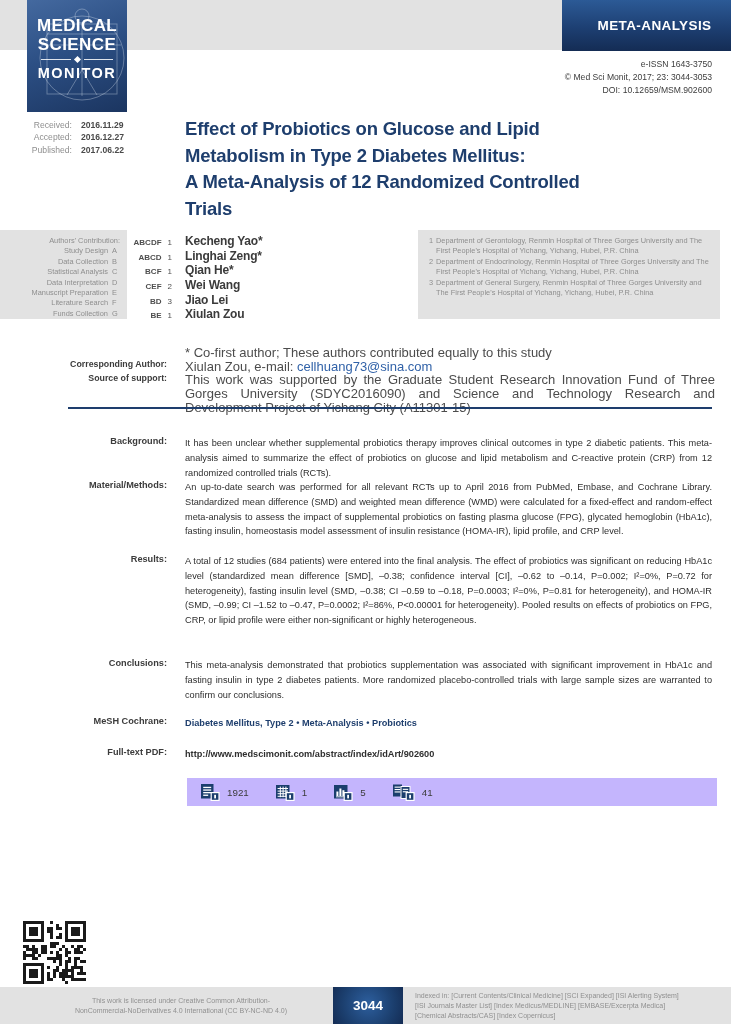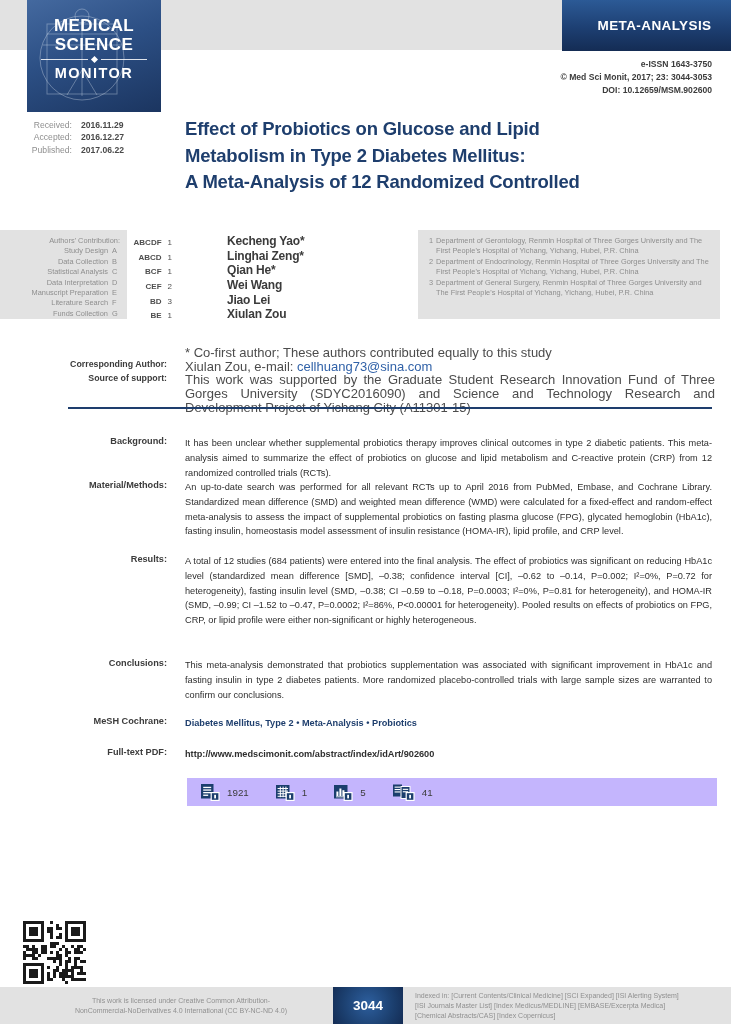--- a/index.html
+++ b/index.html
@@ -5,55 +5,55 @@
   html,body{margin:0;padding:0;}
   body{
     width:731px;height:1024px;position:relative;overflow:hidden;
     background:#ffffff;font-family:"Liberation Sans",sans-serif;
     -webkit-font-smoothing:antialiased;
   }
   .abs{position:absolute;}
   
   .top-band{left:0;top:0;width:731px;height:50px;background:#e2e2e2;}
   
-  .logo{left:27px;top:0;width:134px;height:112px;
+  .logo{left:27px;top:0;width:100px;height:112px;
     background:linear-gradient(160deg,#44699f 0%,#2c4f84 45%,#1b3560 100%);
     color:#fff;text-align:center;overflow:hidden;}
   .logo svg{position:absolute;left:0;top:0;}
   .logo-text{position:relative;padding-top:16px;line-height:19px;}
   .logo-l1,.logo-l2{font-weight:bold;font-size:17px;letter-spacing:.4px;}
   .logo-div{display:flex;align-items:center;justify-content:center;margin:3px 14px 2px 14px;}
   .logo-div .bar{flex:1;height:1px;background:rgba(255,255,255,.85);}
   .logo-div .dia{width:5px;height:5px;background:#fff;transform:rotate(45deg);margin:0 4px;}
   .logo-l3{font-size:14.5px;letter-spacing:1.5px;font-weight:700;}
   
   .meta-badge{left:562px;top:0;width:185px;height:51px;
     background:linear-gradient(180deg,#2c5a96 0%,#1d3f72 55%,#142c54 100%);
     color:#fff;font-weight:bold;font-size:13.5px;letter-spacing:.4px;
     display:flex;align-items:center;justify-content:center;}
   
-  .cite-block{right:19px;top:58px;text-align:right;font-size:8.6px;font-weight:bold;
+  .cite-block{right:19px;top:58px;text-align:right;font-size:8.6px;font-weight:normal;
     color:#3c3c3c;line-height:13px;}
   
   .dates{left:0;top:119px;width:130px;font-size:8.6px;line-height:12.4px;}
   .dates .row{display:flex;}
   .dates .dl{width:72px;text-align:right;color:#8f8f8f;}
   .dates .dv{margin-left:9px;color:#4a4a4a;font-weight:600;}
   
   .title{left:185px;top:116px;width:420px;color:#1e3e6d;font-weight:bold;
     font-size:18.5px;line-height:26.5px;letter-spacing:-.2px;}
   
   .contrib{left:0;top:230px;width:127px;height:89px;background:#e2e2e2;
     font-size:7.4px;color:#8e8e8e;line-height:10.4px;padding-top:6px;box-sizing:border-box;}
   .contrib .crow{display:flex;justify-content:flex-end;padding-right:7px;}
   .contrib .chead{text-align:right;padding-right:7px;}
   .contrib .ccode{width:8px;text-align:left;margin-left:4px;}
   
   .authors{left:0;top:234px;}
-  .authors .arow{display:flex;align-items:baseline;height:14.7px;gap:42px;}
+  .authors .arow{display:flex;align-items:baseline;height:14.7px;}
   .acodes{width:172px;display:flex;justify-content:flex-end;font-size:8px;color:#4e4e4e;}
   .acodes .cd{font-weight:bold;}
   .acodes .af{margin-left:6px;}
   .aname{margin-left:13px;font-size:12px;font-weight:bold;color:#3b3b3b;letter-spacing:-.2px;}
   
   .affil{left:418px;top:230px;width:302px;height:89px;background:#e2e2e2;
     font-size:7.4px;color:#8e8e8e;line-height:10.4px;padding:6px 10px 0 8px;box-sizing:border-box;}
   .affil .frow{display:flex;}
   .affil .fnum{width:7px;text-align:right;margin-right:3px;flex:none;}
   
@@ -136,20 +136,21 @@
   <div class="row">
       <span class="dl">Published:</span>
       <span class="dv">2017.06.22</span>
     </div>
 </div>
 
 <div class="abs title">
   <div>Effect of Probiotics on Glucose and Lipid</div>
   <div>Metabolism in Type 2 Diabetes Mellitus:</div>
   <div>A Meta-Analysis of 12 Randomized Controlled</div>
+  <div>Trials</div>
 </div>
 
 <div class="abs contrib">
   <div class="chead">Authors' Contribution:</div>
   <div class="crow">
       <span>Study Design</span>
       <span class="ccode">A</span>
     </div>
   <div class="crow">
       <span>Data Collection</span>

